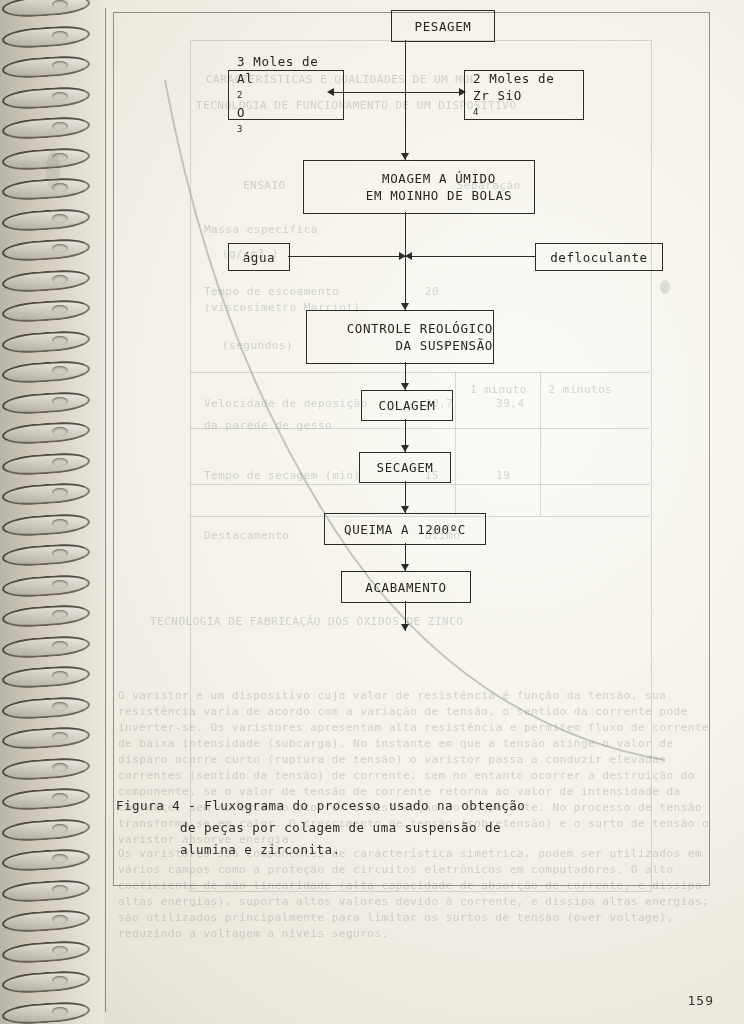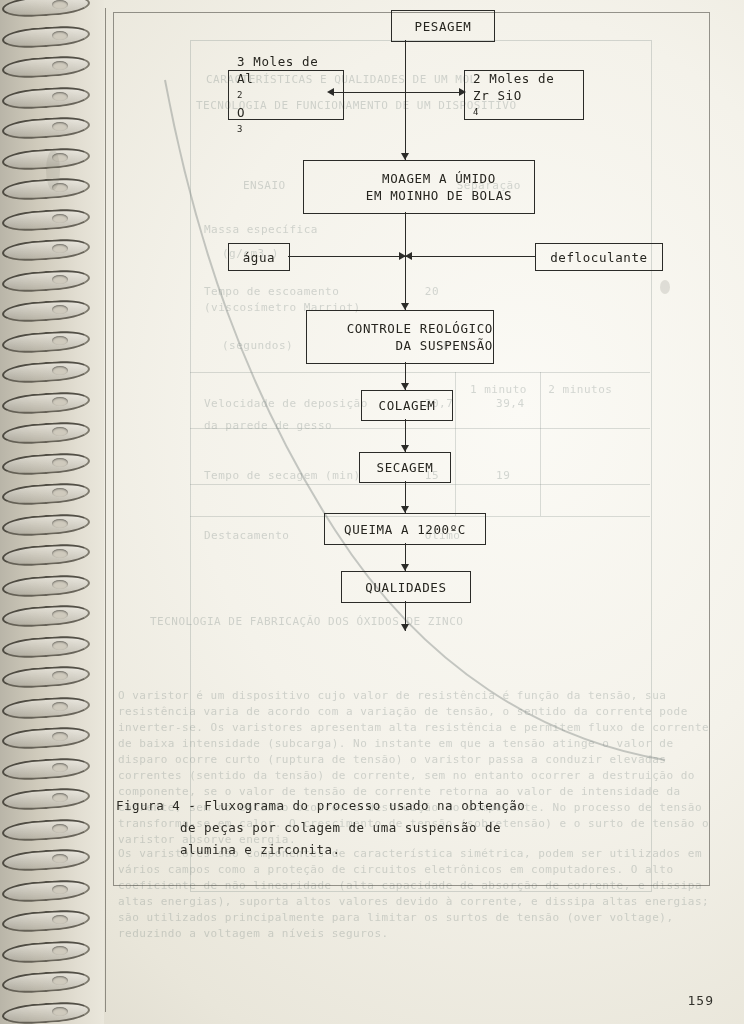--- a/index.html
+++ b/index.html
@@ -284,21 +284,21 @@
     <div class="arrow-d" style="left:401px;top:506px;"></div>
 
     <div class="node" style="left:324px;top:513px;width:160px;height:30px;">
       <span>QUEIMA A 1200ºC</span>
     </div>
 
     <div class="conn vline" style="left:405px;top:543px;height:28px;"></div>
     <div class="arrow-d" style="left:401px;top:564px;"></div>
 
     <div class="node" style="left:341px;top:571px;width:128px;height:30px;">
-      <span>QUALIDADES</span>
+      <span>ACABAMENTO</span>
     </div>
 
     <div class="conn vline" style="left:405px;top:601px;height:30px;"></div>
     <div class="arrow-d" style="left:401px;top:624px;"></div>
 
   </div>
 
   <div id="caption">
     <div>
       <span>Figura 4</span>

